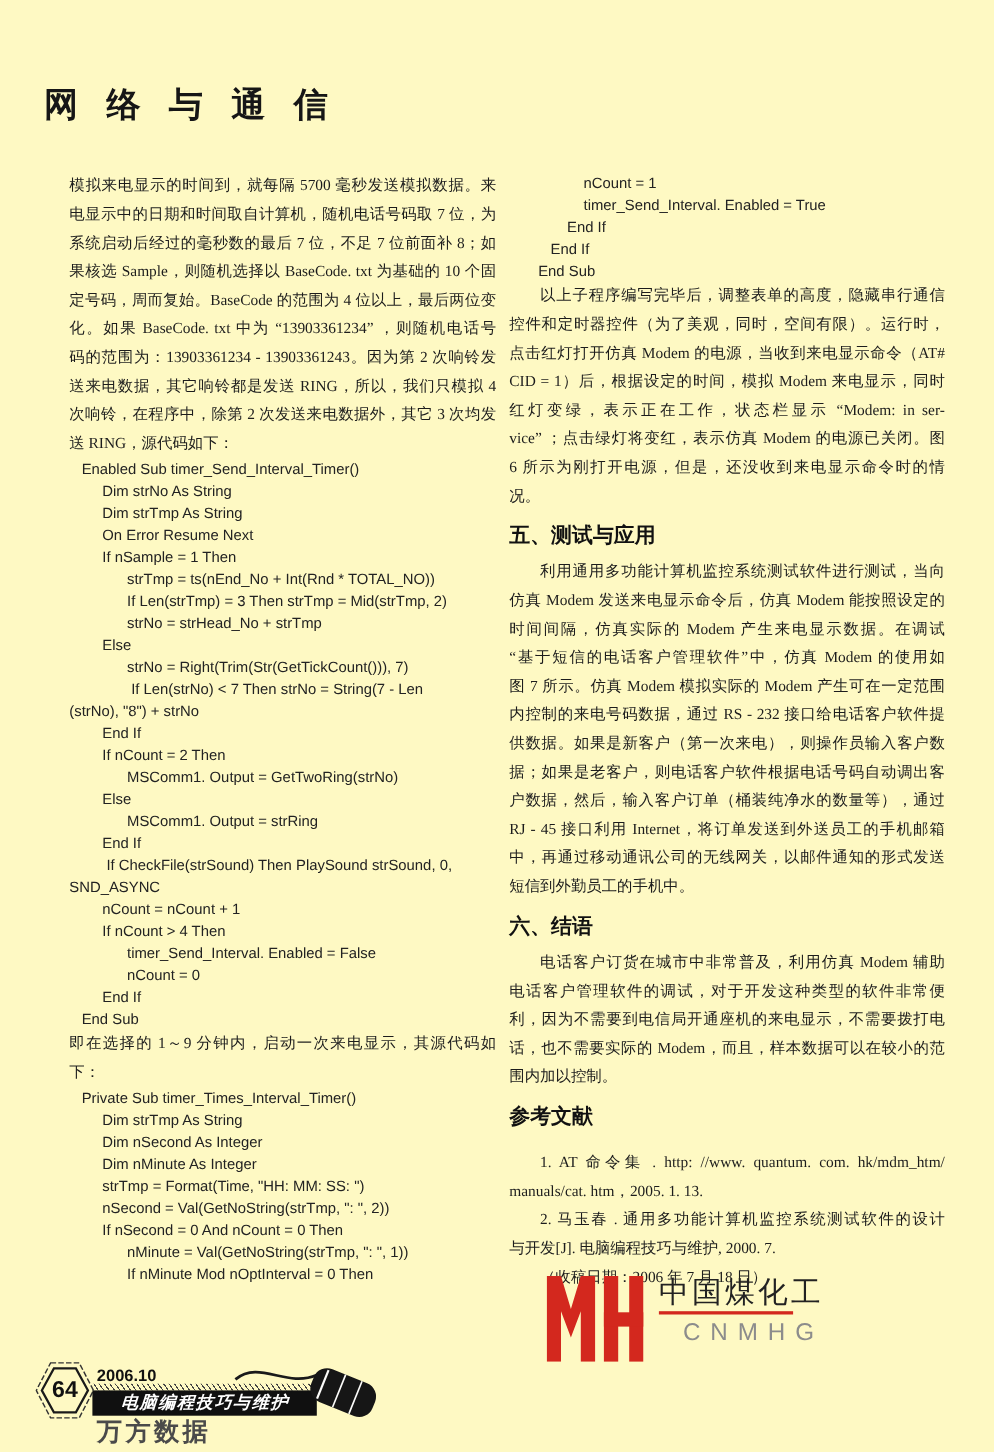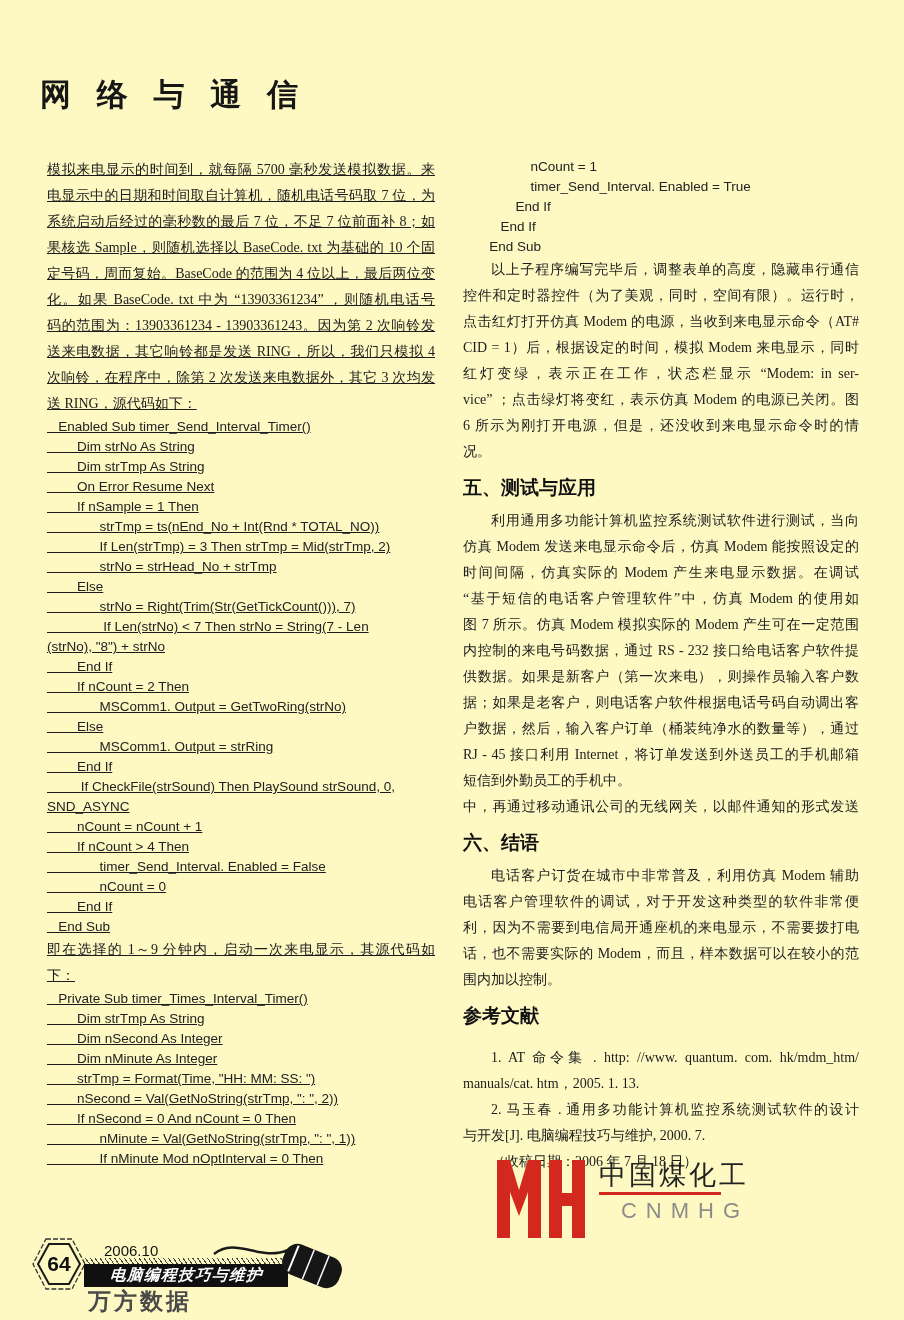--- a/index.html
+++ b/index.html
@@ -7,21 +7,21 @@
     position:relative;width:904px;height:1320px;margin:0 auto;
     background:#fef9c3;color:#1c1c1c;overflow:hidden;
     font-family:"Liberation Serif","DejaVu Serif",serif;
   }
   
   .hdr{position:absolute;left:40px;top:74px;}
   .hdr-cn{font-size:31px;font-weight:700;letter-spacing:9px;color:#161616;}
   .hdr-en{font-size:17.5px;font-weight:700;letter-spacing:.4px;margin-top:7px;color:#161616;}
   
   .col{position:absolute;top:157px;}
-  .col-left{left:47px;width:388px;text-decoration:underline;}
+  .col-left{left:63px;width:388px;}
   .col-right{left:463px;width:396px;}
   
   .para .ln{
     font-size:14px;line-height:26px;height:26px;overflow:visible;
     text-align:justify;text-align-last:justify;white-space:nowrap;
   }
   .para .ln.last{text-align-last:left;}
   .para .ln.ind{text-indent:2em;}
   
   .code .ln{
@@ -43,21 +43,21 @@
     font-family:"Liberation Sans","DejaVu Sans",sans-serif;}
   .brand-line{height:3px;background:#d3281e;margin:2px 0 3px 0;width:122px;}
   .brand-en{font-size:22px;letter-spacing:9px;color:#8c8c8c;
     font-family:"Liberation Sans","DejaVu Sans",sans-serif;text-align:right;}
   
   .footer{position:absolute;left:32px;top:1234px;width:320px;height:80px;
     font-family:"Liberation Sans","DejaVu Sans",sans-serif;}
   .hex-wrap{position:absolute;left:0;top:4px;width:54px;height:52px;}
   .hex-num{position:absolute;left:0;top:14px;width:54px;text-align:center;
     font-size:21px;font-weight:700;color:#111;}
-  .issue{position:absolute;left:72px;top:8px;font-size:15px;font-weight:400;color:#111;}
+  .issue{position:absolute;left:56px;top:8px;font-size:15px;font-weight:700;color:#111;}
   .hatch{position:absolute;left:52px;top:24px;width:200px;height:6px;
     background:repeating-linear-gradient(55deg,#444 0 1px,transparent 1px 4px);}
   .banner{position:absolute;left:52px;top:30px;width:204px;height:23px;background:#101010;
     display:flex;align-items:center;justify-content:center;}
   .banner-txt{color:#fff;font-size:15.5px;font-weight:700;font-style:italic;
     letter-spacing:1.5px;transform:skewX(-4deg);}
   .mouse{position:absolute;left:176px;top:-2px;}
   .wanfang{position:absolute;left:56px;top:52px;font-size:23px;font-weight:600;
     letter-spacing:3px;color:#4a4a4a;}
 </style>
@@ -151,22 +151,22 @@
         <div class="ln ind">利用通用多功能计算机监控系统测试软件进行测试，当向</div>
         <div class="ln">仿真 Modem 发送来电显示命令后，仿真 Modem 能按照设定的</div>
         <div class="ln">时间间隔，仿真实际的 Modem 产生来电显示数据。在调试</div>
         <div class="ln">“基于短信的电话客户管理软件”中，仿真 Modem 的使用如</div>
         <div class="ln">图 7 所示。仿真 Modem 模拟实际的 Modem 产生可在一定范围</div>
         <div class="ln">内控制的来电号码数据，通过 RS - 232 接口给电话客户软件提</div>
         <div class="ln">供数据。如果是新客户（第一次来电），则操作员输入客户数</div>
         <div class="ln">据；如果是老客户，则电话客户软件根据电话号码自动调出客</div>
         <div class="ln">户数据，然后，输入客户订单（桶装纯净水的数量等），通过</div>
         <div class="ln">RJ - 45 接口利用 Internet，将订单发送到外送员工的手机邮箱</div>
+        <div class="ln">中，再通过移动通讯公司的无线网关，以邮件通知的形式发送</div>
         <div class="ln last">短信到外勤员工的手机中。</div>
-        <div class="ln">中，再通过移动通讯公司的无线网关，以邮件通知的形式发送</div>
       </div>
     <h2 class="sec">六、结语</h2>
     <div class="para">
         <div class="ln ind">电话客户订货在城市中非常普及，利用仿真 Modem 辅助</div>
         <div class="ln">电话客户管理软件的调试，对于开发这种类型的软件非常便</div>
         <div class="ln">利，因为不需要到电信局开通座机的来电显示，不需要拨打电</div>
         <div class="ln">话，也不需要实际的 Modem，而且，样本数据可以在较小的范</div>
         <div class="ln last">围内加以控制。</div>
       </div>
     <h2 class="sec">参考文献</h2>

